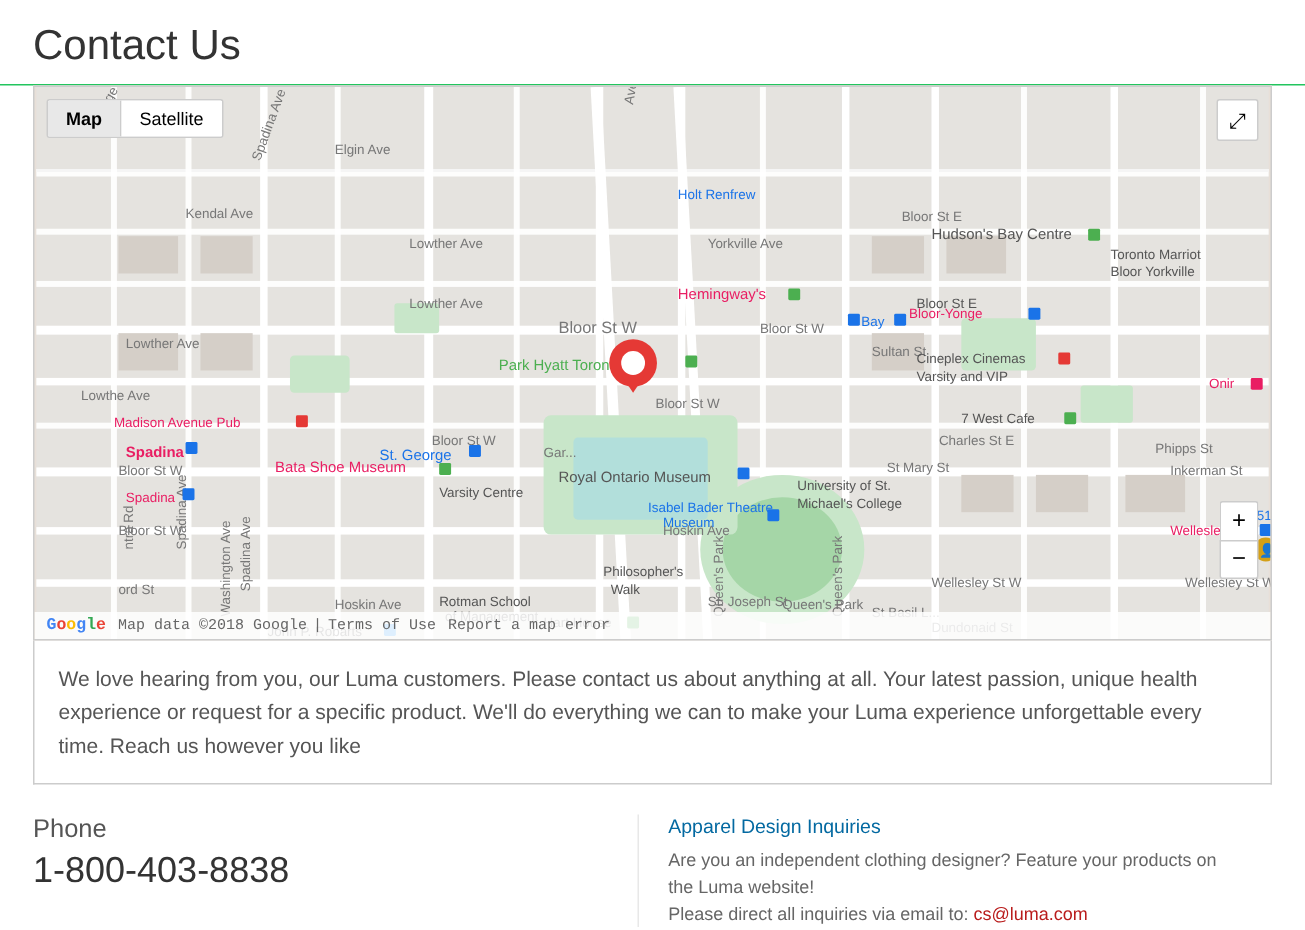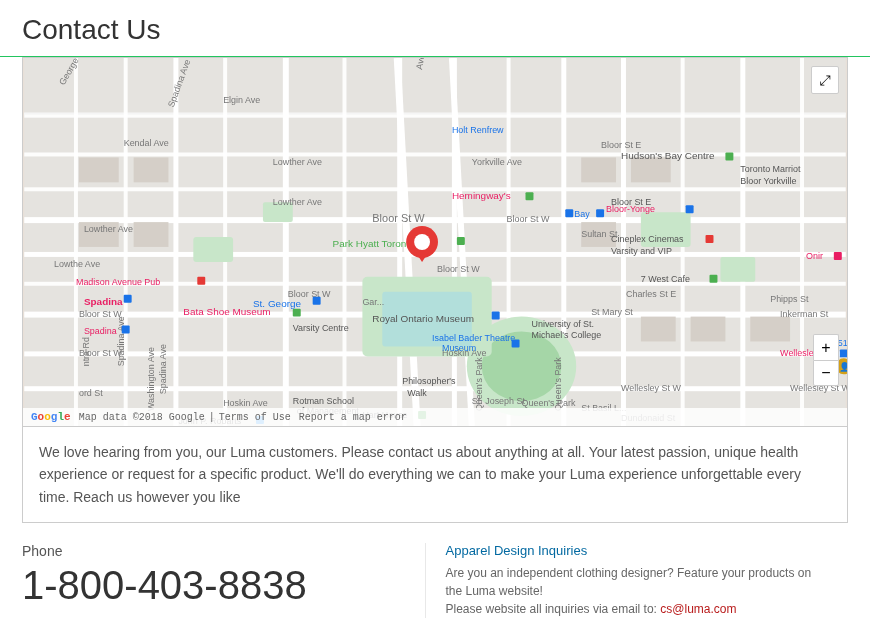--- a/index.html
+++ b/index.html
@@ -159,26 +159,26 @@
     }
     .contact-col {
       flex: 1;
       padding-right: 20px;
     }
     .contact-col + .contact-col {
       padding-left: 20px;
       border-left: 1px solid #e8e8e8;
     }
     .contact-label {
-      font-size: 14px;
+      font-size: 17px;
       color: #555;
       margin-bottom: 4px;
     }
     .contact-phone {
-      font-size: 40px;
+      font-size: 24px;
       font-weight: 300;
       color: #333;
     }
     .contact-col-title {
       font-size: 13px;
       color: #0369a1;
       margin-bottom: 6px;
     }
     .contact-col-desc {
       font-size: 12px;
@@ -190,20 +190,24 @@
       text-decoration: none;
     }
   </style>
 </head>
 <body>
 
 <h1 class="page-title">Contact Us</h1>
 
 <div class="map-container">
   
+  <div class="map-controls">
+    <button class="map-control-btn active">Map</button>
+    <button class="map-control-btn">Satellite</button>
+  </div>
 
   
   <button class="map-fullscreen-btn">⤢</button>
 
   
   <svg class="map-svg" viewBox="0 0 826 370" xmlns="http://www.w3.org/2000/svg">
 
     <rect width="826" height="370" fill="#e5e3df"></rect>
 
     <rect x="0" y="55" width="826" height="5" fill="#fff" opacity="0.9"></rect>
@@ -412,17 +416,17 @@
 
 <div class="contact-info">
   <div class="contact-col">
     <div class="contact-label">Phone</div>
     <div class="contact-phone">1-800-403-8838</div>
   </div>
   <div class="contact-col">
     <div class="contact-col-title">Apparel Design Inquiries</div>
     <div class="contact-col-desc">
       <span>Are you an independent clothing designer? Feature your products on the Luma website!</span><br>
-      <span>Please website all inquiries via email to:</span>
+      <span>Please direct all inquiries via email to:</span>
       <a href="mailto:cs@luma.com">cs@luma.com</a>
     </div>
   </div>
 </div>
 
 </body></html>

